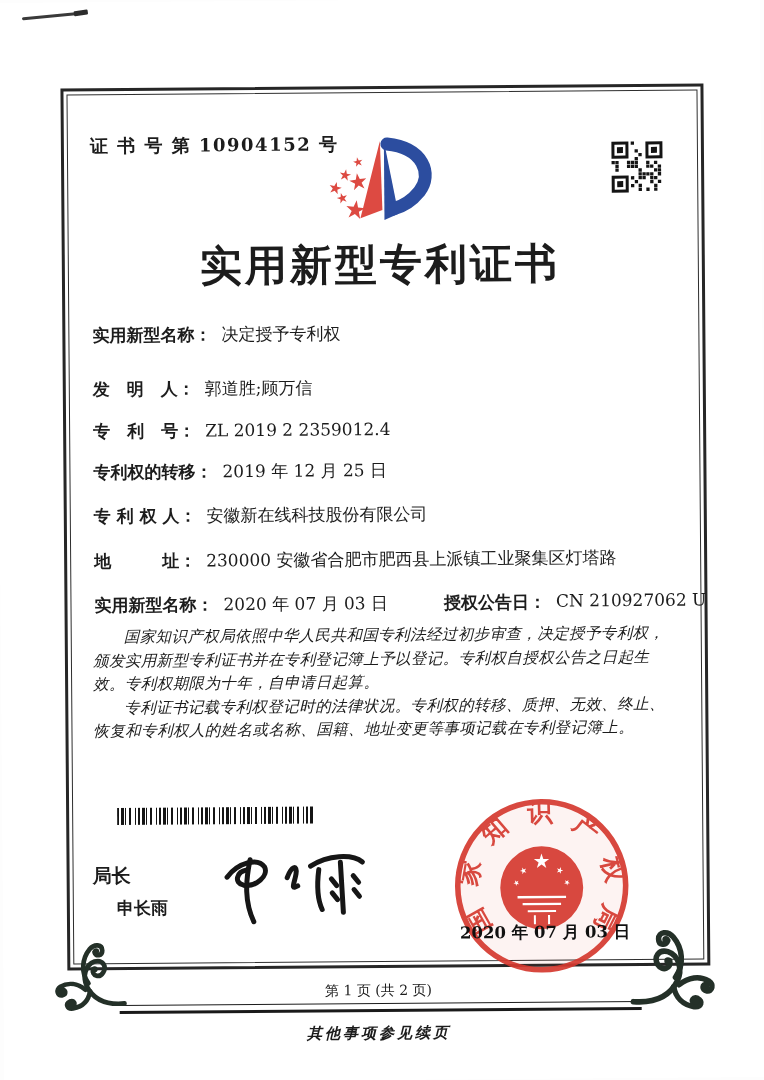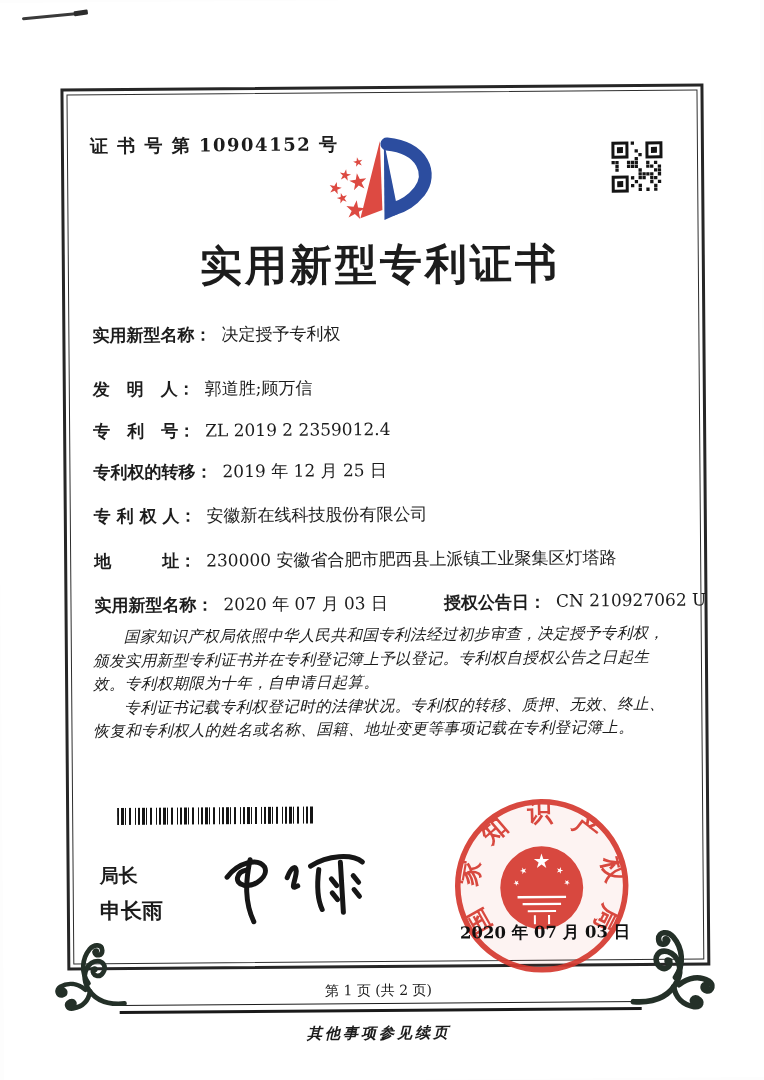--- a/index.html
+++ b/index.html
@@ -41,23 +41,23 @@
     font-style:italic;letter-spacing:0.4px;
   }
   #paragraphs p{margin:0;text-indent:2em;}
   #barcode{
     left:115px;top:806px;width:196px;height:17px;
     background:repeating-linear-gradient(90deg,
       #141414 0 2px,#fff 2px 4px,#141414 4px 7px,#fff 7px 8px,
       #141414 8px 9px,#fff 9px 12px,#141414 12px 14px,#fff 14px 18px,
       #141414 18px 19px,#fff 19px 21px);
   }
-  #signer-title{left:97px;top:861px;font-size:19px;font-weight:700;
+  #signer-title{left:90px;top:861px;font-size:19px;font-weight:700;
     font-family:"DejaVu Sans","Liberation Sans",sans-serif;}
-  #signer-name{left:97px;top:895px;font-size:21px;font-weight:700;
+  #signer-name{left:114px;top:895px;font-size:17px;font-weight:700;
     font-family:"DejaVu Sans","Liberation Sans",sans-serif;}
   #signature{left:205px;top:840px;}
   #seal{left:450px;top:798px;width:178px;height:178px;z-index:1;}
   #seal-date{
     left:452px;top:923px;width:180px;text-align:center;z-index:2;
     font-size:16.5px;font-weight:700;color:#101010;white-space:pre;
   }
   #page-number{left:0;top:982px;width:750px;text-align:center;font-size:14px;}
   #bottom-rule{
     left:116px;top:1003px;width:522px;height:5px;

